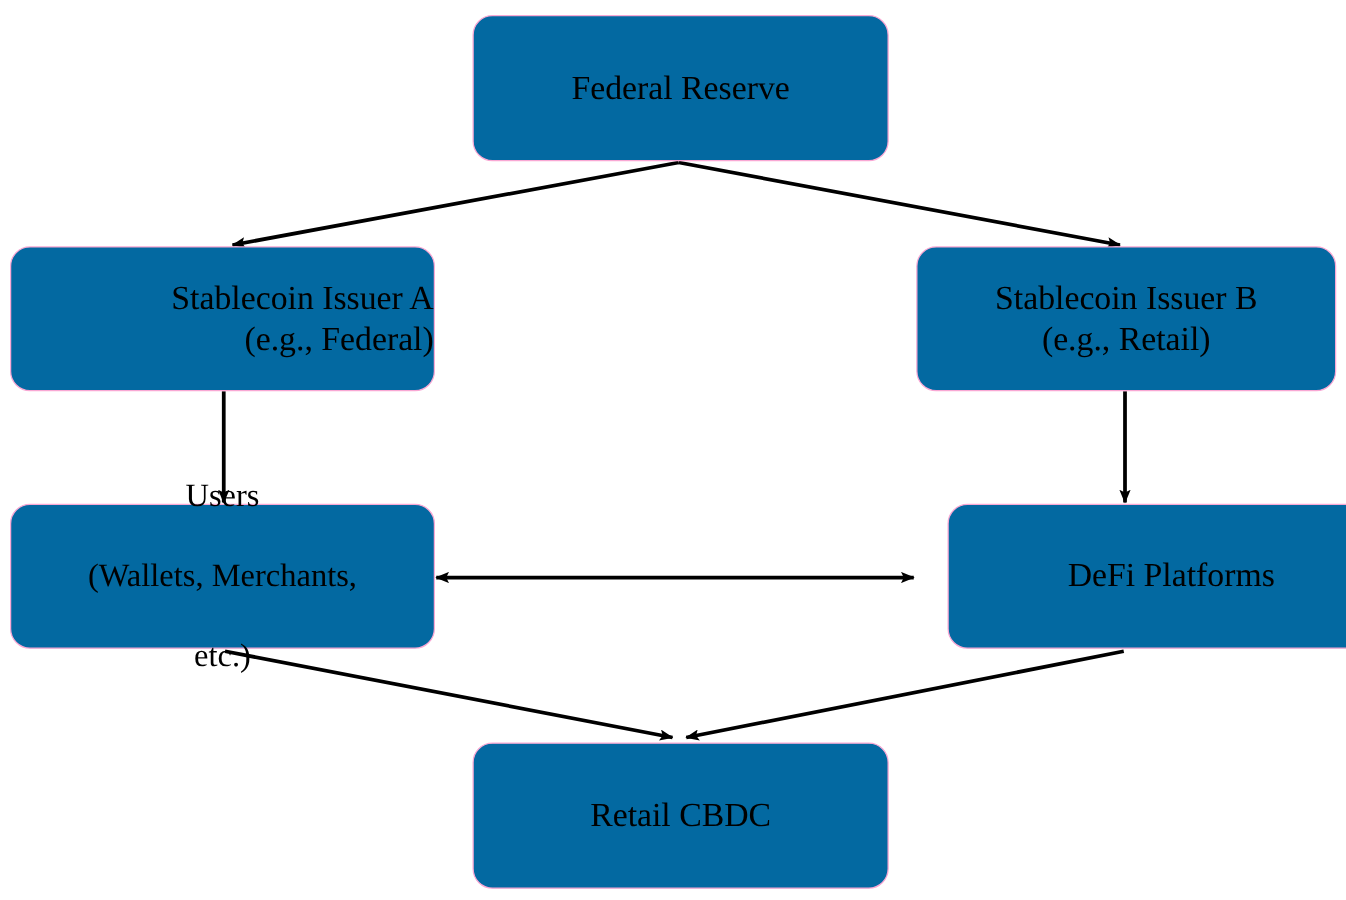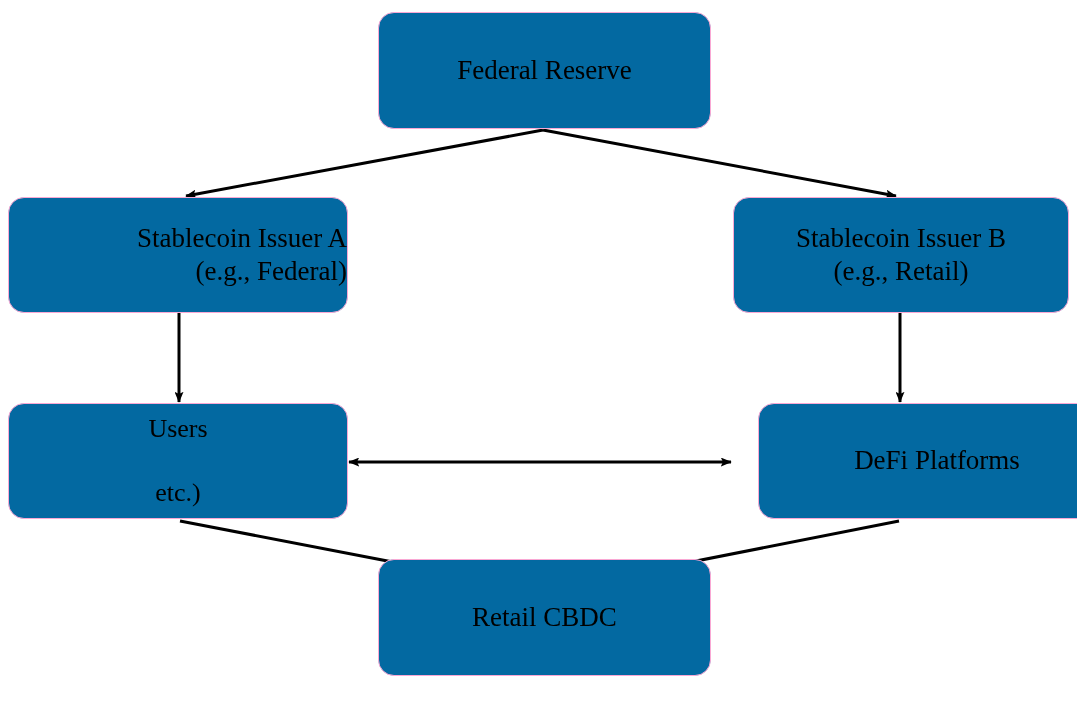--- a/index.html
+++ b/index.html
@@ -70,21 +70,21 @@
     width: 340px; height: 116px;
     font-size: 26px;
     gap: 32px;
   }
   #node-defi {
     left: 758px;  top: 403px;
     width: 358px; height: 116px;
   }
   
   #node-retail-cbdc {
-    left: 378px;  top: 559px;
+    left: 378px;  top: 594px;
     width: 333px; height: 117px;
   }
 </style>
 </head>
 <body>
 
 <div id="diagram-canvas">
 
   <svg id="edge-layer" viewBox="0 0 1077 720" width="1077" height="720" xmlns="http://www.w3.org/2000/svg">
     <defs>
@@ -120,20 +120,21 @@
     <span class="line">(e.g., Federal)</span>
   </div>
 
   <div class="node" id="node-issuer-b">
     <span class="line">Stablecoin Issuer B</span>
     <span class="line">(e.g., Retail)</span>
   </div>
 
   <div class="node" id="node-users">
     <span class="line">Users</span>
+    <span class="line">(Wallets, Merchants,</span>
     <span class="line">etc.)</span>
   </div>
 
   <div class="node" id="node-defi">
     <span class="line">DeFi Platforms</span>
   </div>
 
   <div class="node" id="node-retail-cbdc">
     <span class="line">Retail CBDC</span>
   </div>

